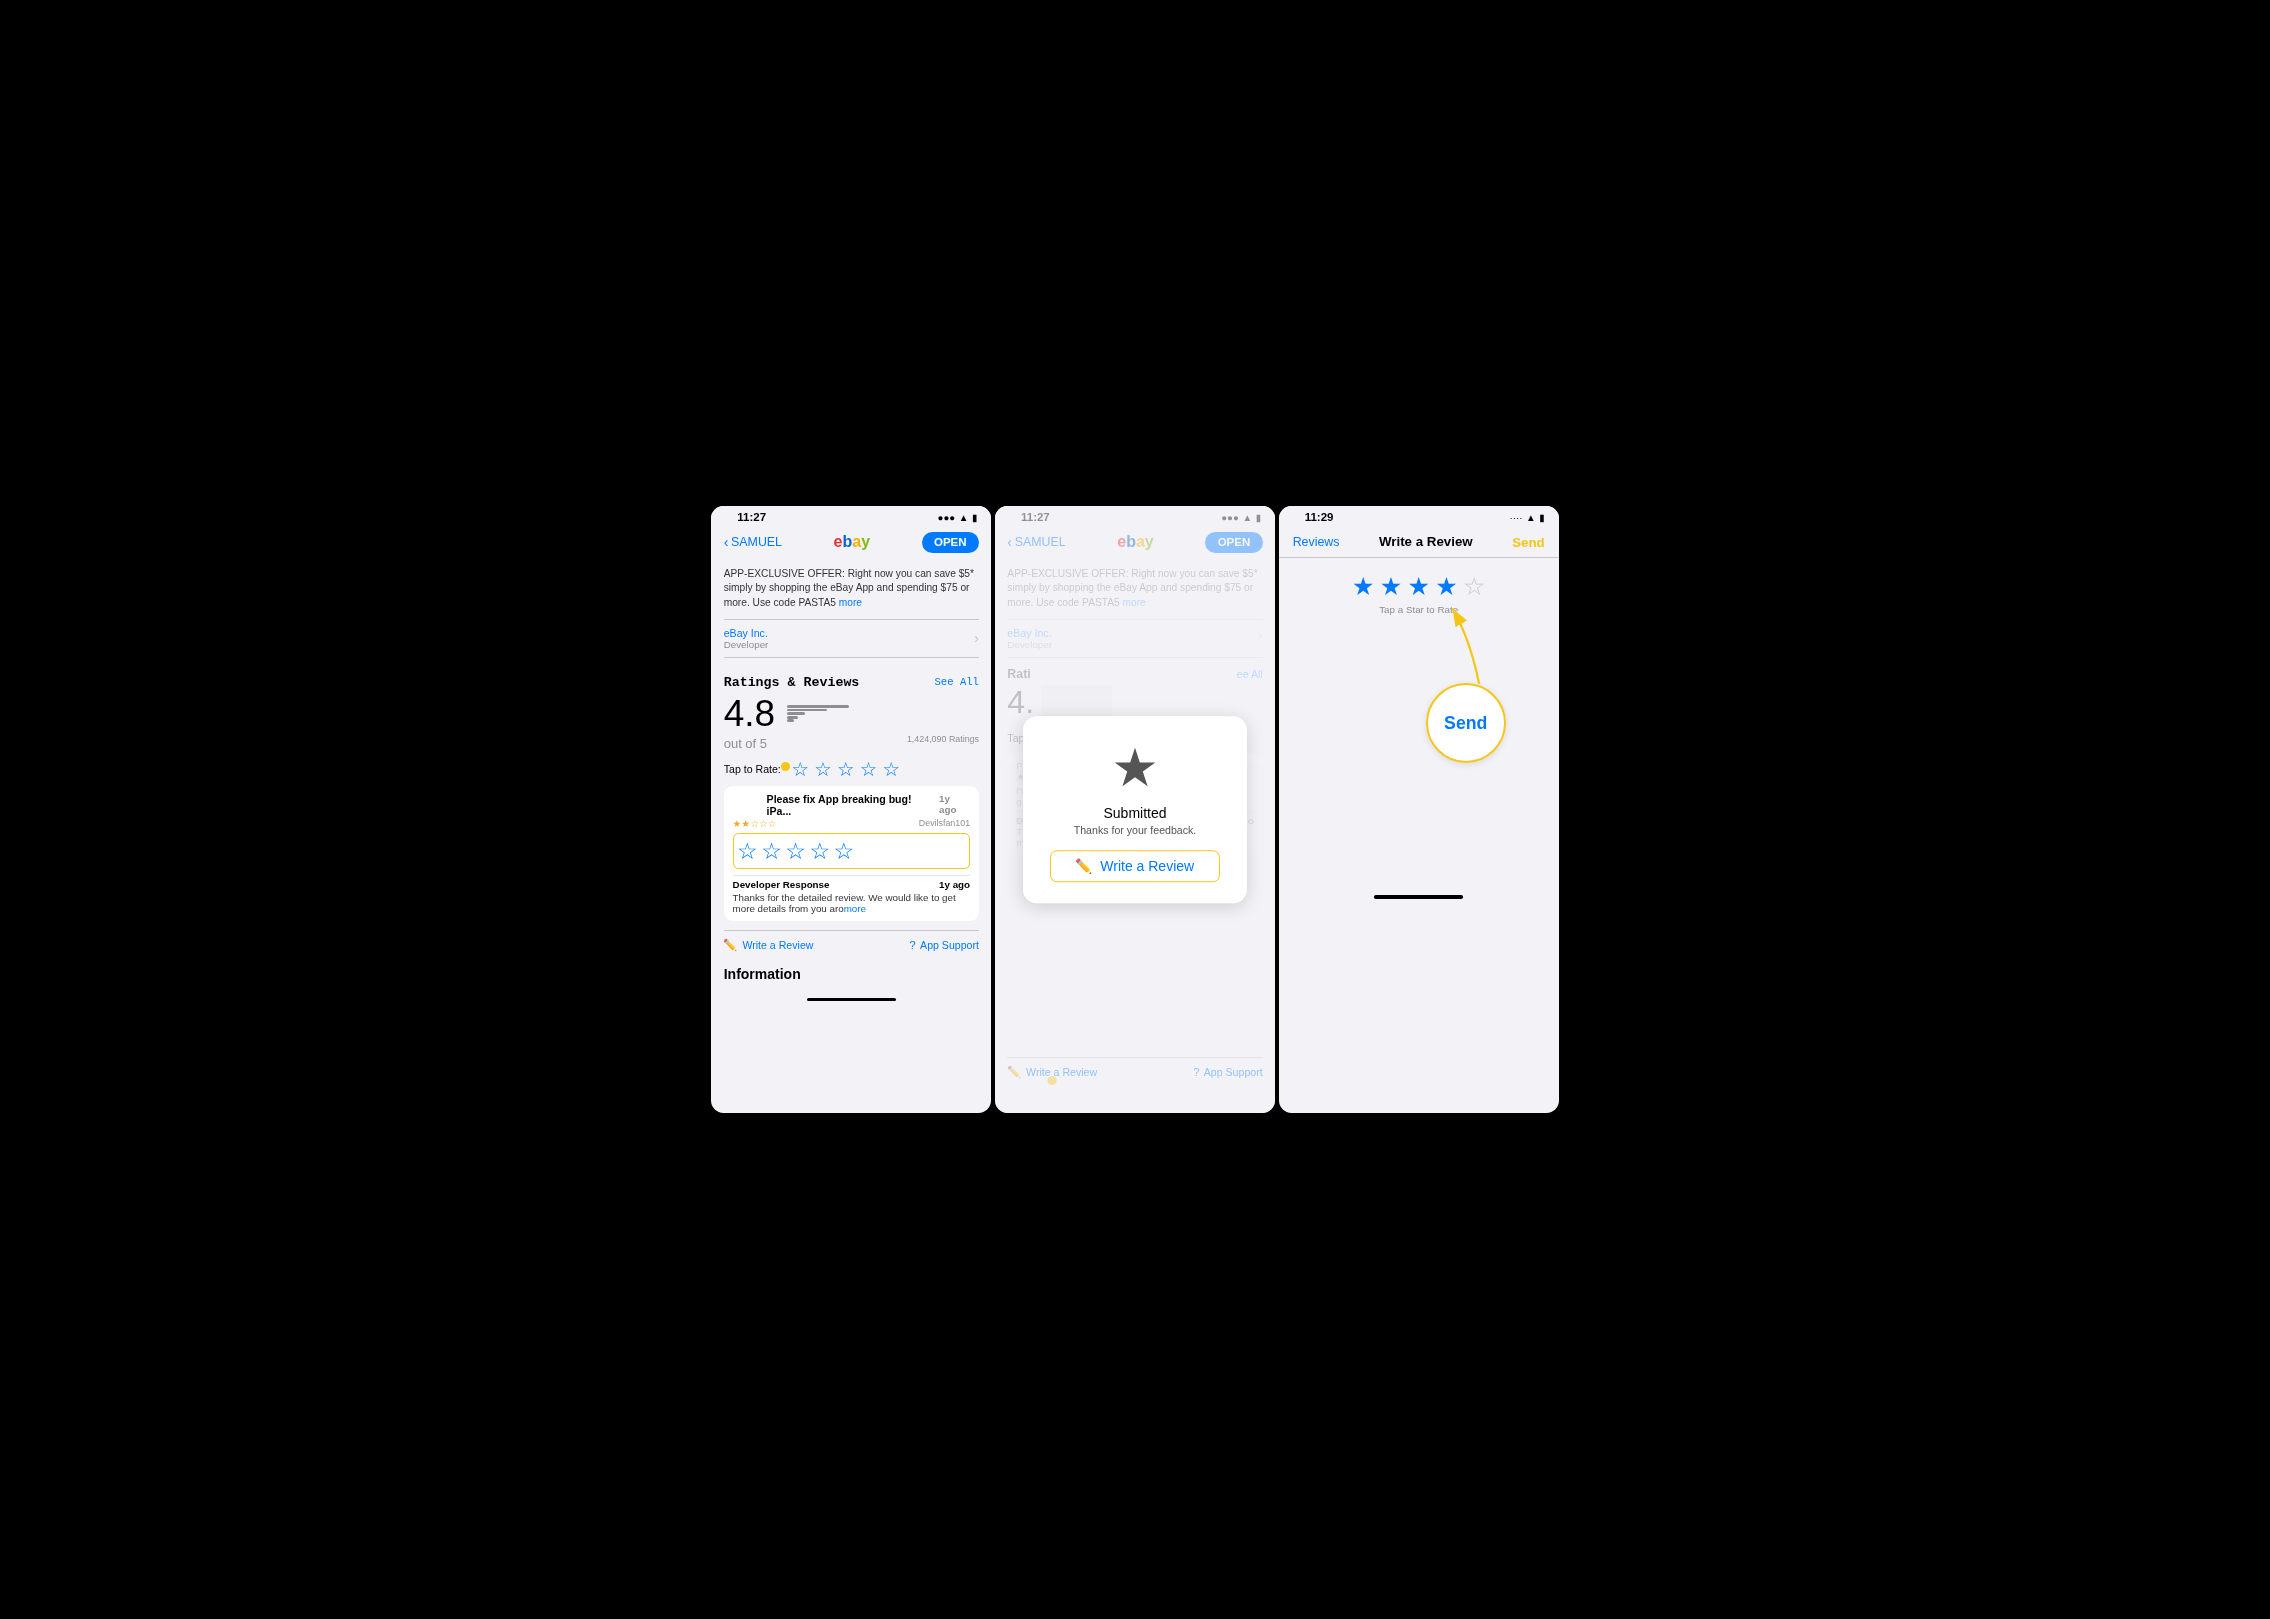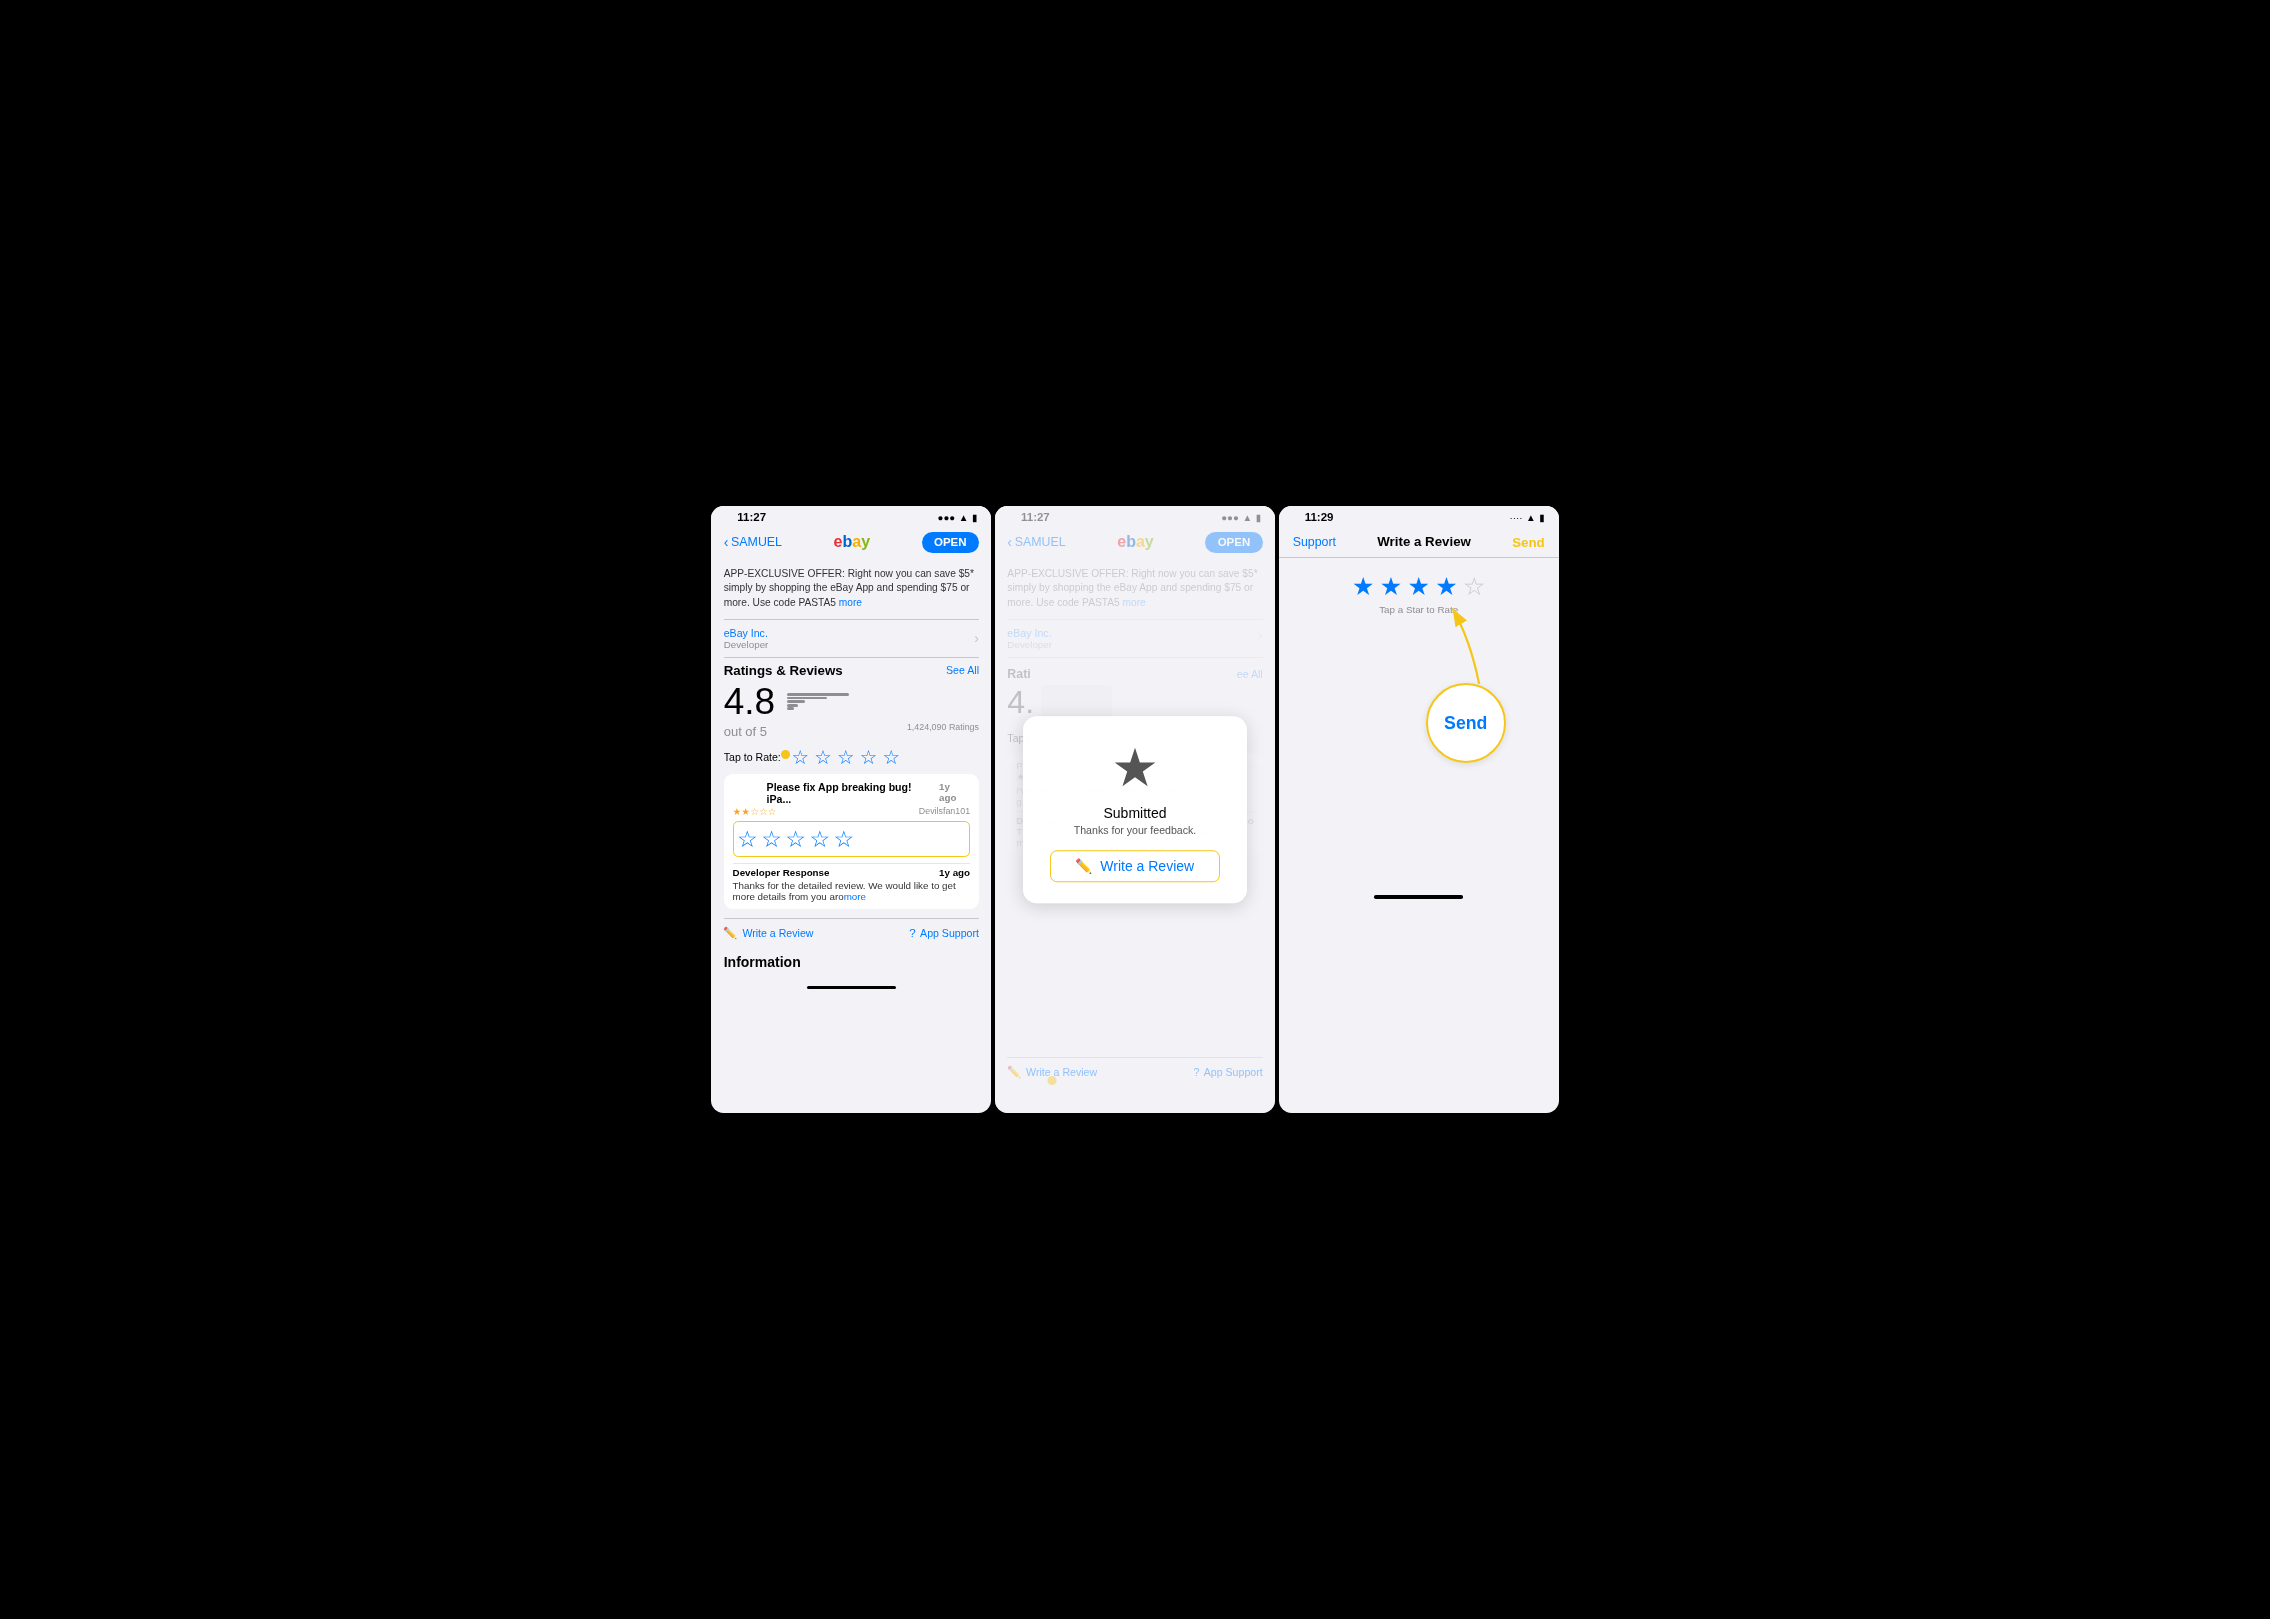--- a/index.html
+++ b/index.html
@@ -117,22 +117,23 @@
     }
     .developer-label {
       font-size: 9.8px;
       color: #8e8e93;
     }
     
     .ratings-header {
       display: flex;
       justify-content: space-between;
       align-items: center;
-      margin-top: 5px;
+      margin-top: 17px;
       margin-bottom: 5.3px;
+      font-family: Liberation Mono, monospace;
     }
     .ratings-title {
       font-size: 13.3px;
       font-weight: 700;
       color: #000;
     }
     .see-all {
       color: #007aff;
       font-size: 10.6px;
     }
@@ -628,21 +629,21 @@
     <div class="status-bar">
       <span class="status-time">11:29</span>
       <div class="status-icons">
         <span>····</span>
         <span>▲</span>
         <span>▮</span>
       </div>
     </div>
 
     <div class="screen3-nav">
-      <span class="screen3-cancel">Support</span>
+      <span class="screen3-cancel">Reviews</span>
       <span class="screen3-title">Write a Review</span>
       <div style="position:relative;">
         <span class="screen3-send">Send</span>
       </div>
     </div>
 
     <div class="star-rate-row">
       <div class="star-rate-stars">
         <span class="star-filled">★</span>
         <span class="star-filled">★</span>

